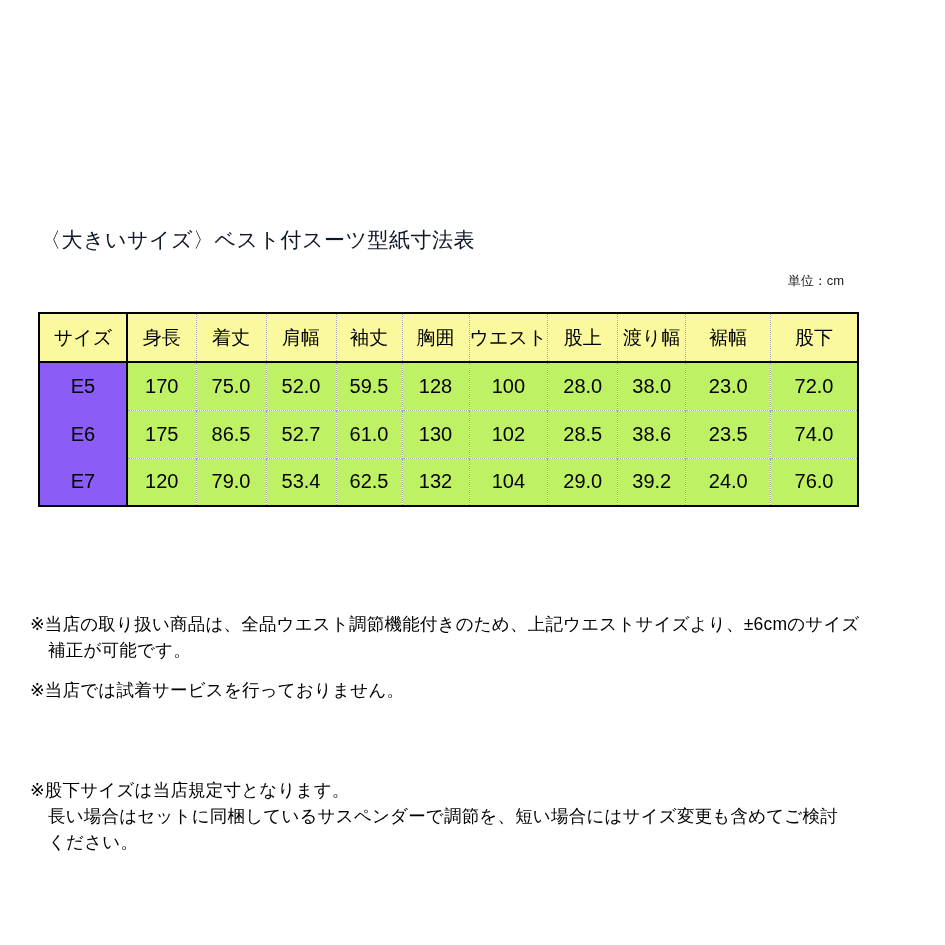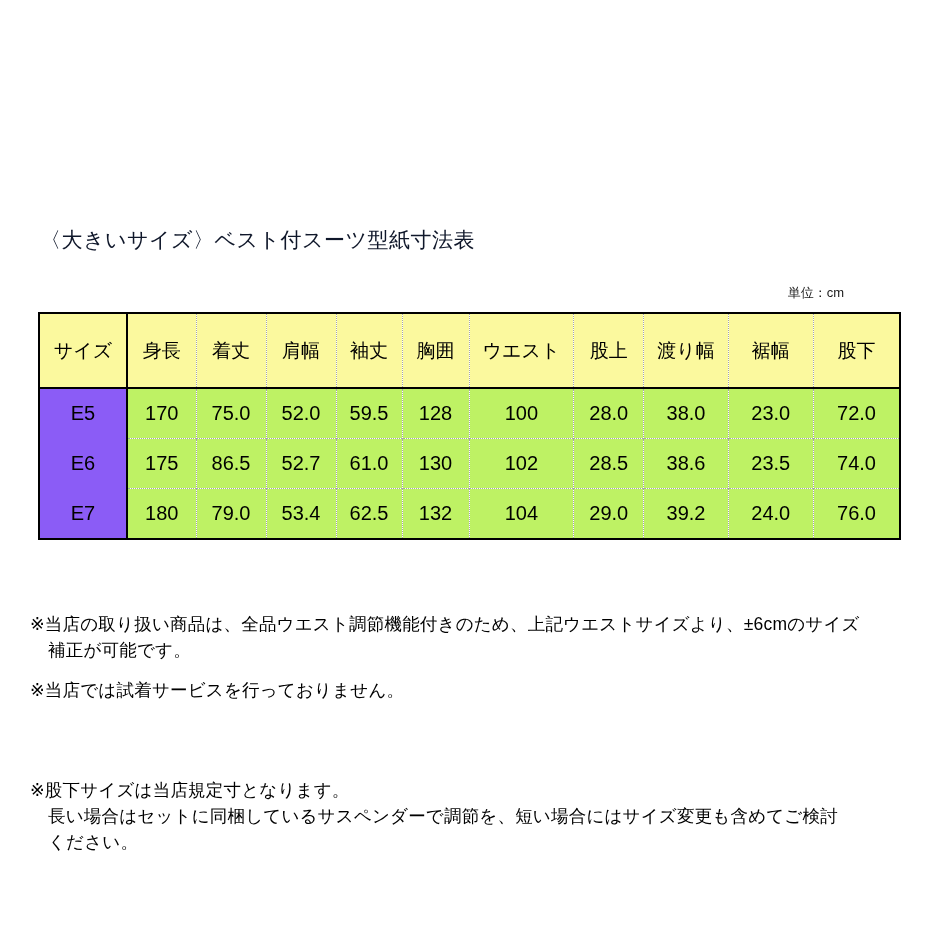--- a/index.html
+++ b/index.html
@@ -22,39 +22,39 @@
     top: 226px;
     font-size: 21px;
     letter-spacing: 0.5px;
     color: #0f172a;
     white-space: nowrap;
   }
 
   .unit-label {
     position: absolute;
     left: 38px;
-    top: 284px;
+    top: 272px;
     width: 806px;
     text-align: right;
     font-size: 13px;
     color: #1a1a1a;
   }
 
   table.size-table {
     position: absolute;
     left: 38px;
     top: 312px;
     border-collapse: collapse;
     table-layout: fixed;
     border: 2px solid #000000;
   }
   .size-table th, .size-table td {
     text-align: center;
     vertical-align: middle;
-    padding: 13px;
+    padding: 0;
     font-weight: normal;
     overflow: hidden;
     white-space: nowrap;
   }
   .size-table thead th {
     height: 47px;
     background: #fbf99e;
     border-bottom: 2px solid #000000;
     border-left: 1px dotted #a6a6a6;
     font-size: 19px;
@@ -164,21 +164,21 @@
       <td>61.0</td>
       <td>130</td>
       <td>102</td>
       <td>28.5</td>
       <td>38.6</td>
       <td>23.5</td>
       <td>74.0</td>
     </tr>
     <tr>
       <th class="size-col">E7</th>
-      <td>180</td>
+      <td>120</td>
       <td>79.0</td>
       <td>53.4</td>
       <td>62.5</td>
       <td>132</td>
       <td>104</td>
       <td>29.0</td>
       <td>39.2</td>
       <td>24.0</td>
       <td>76.0</td>
     </tr>

